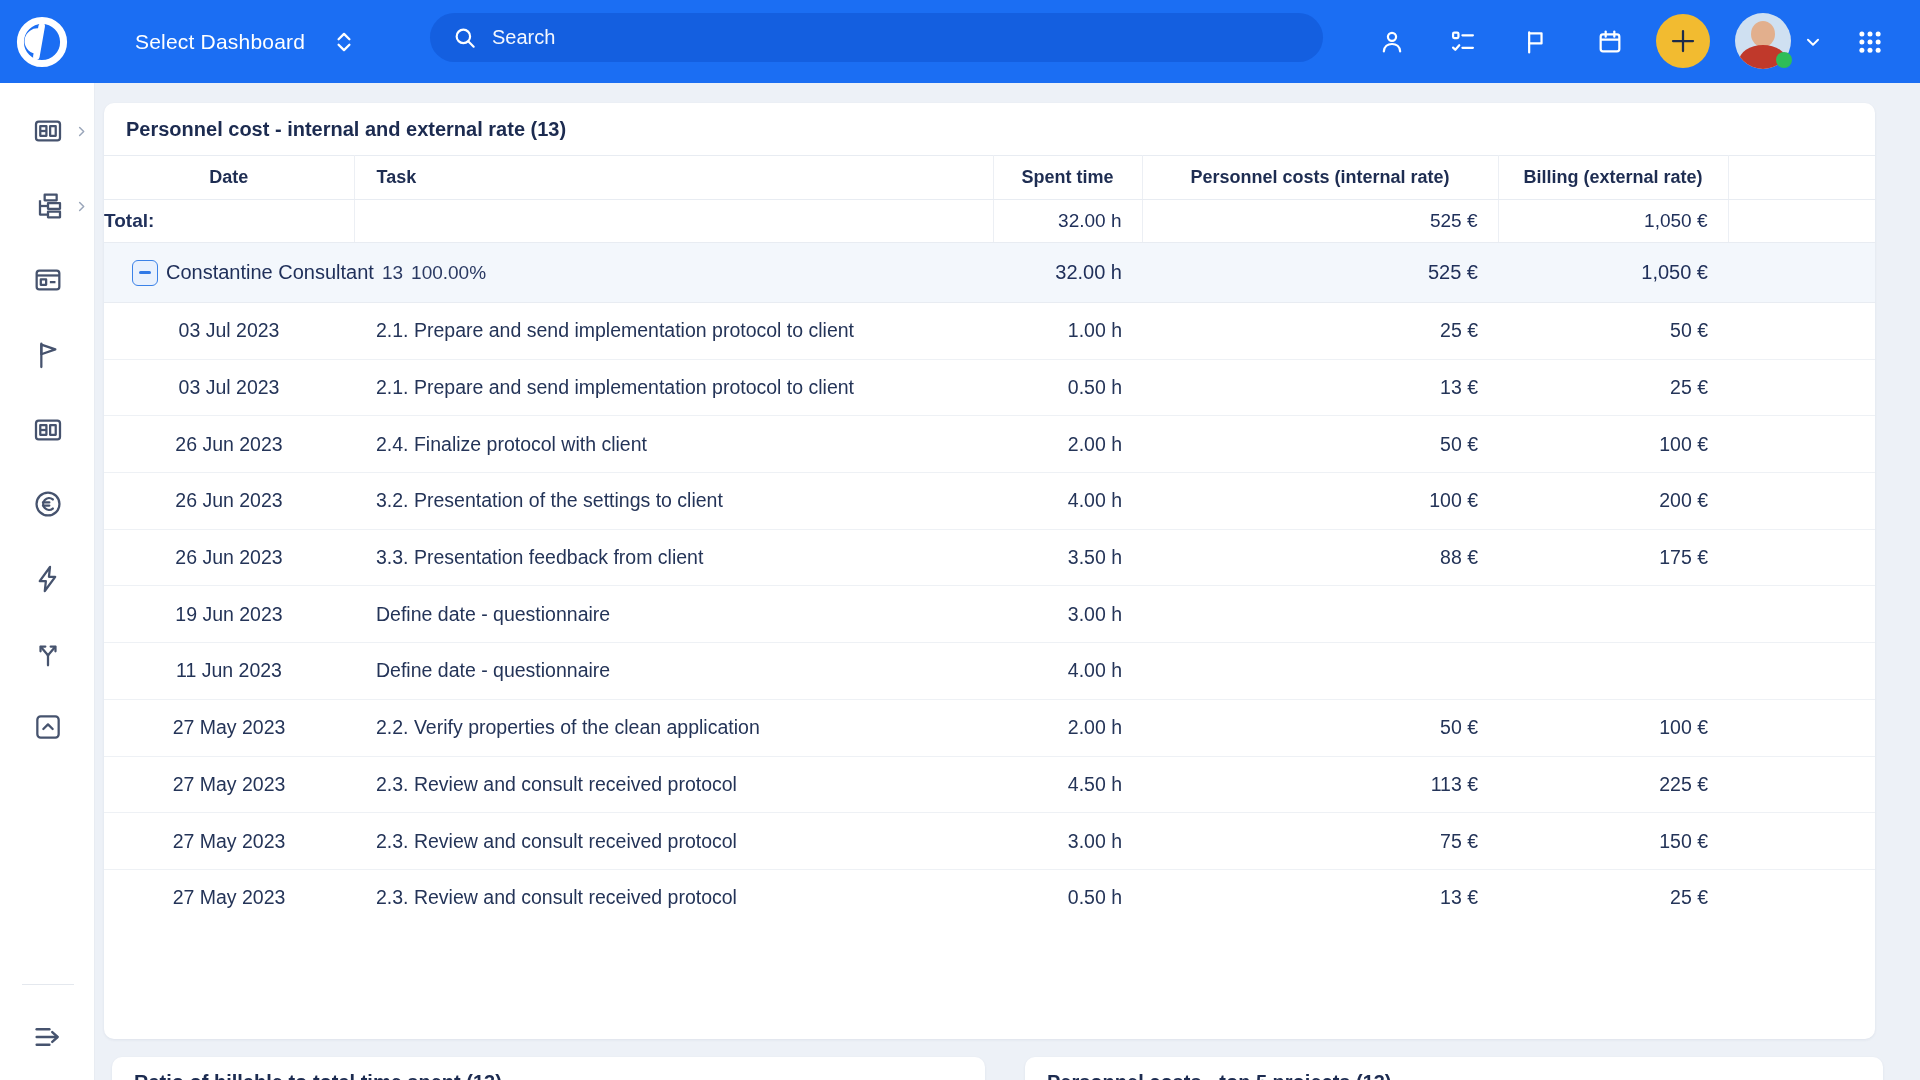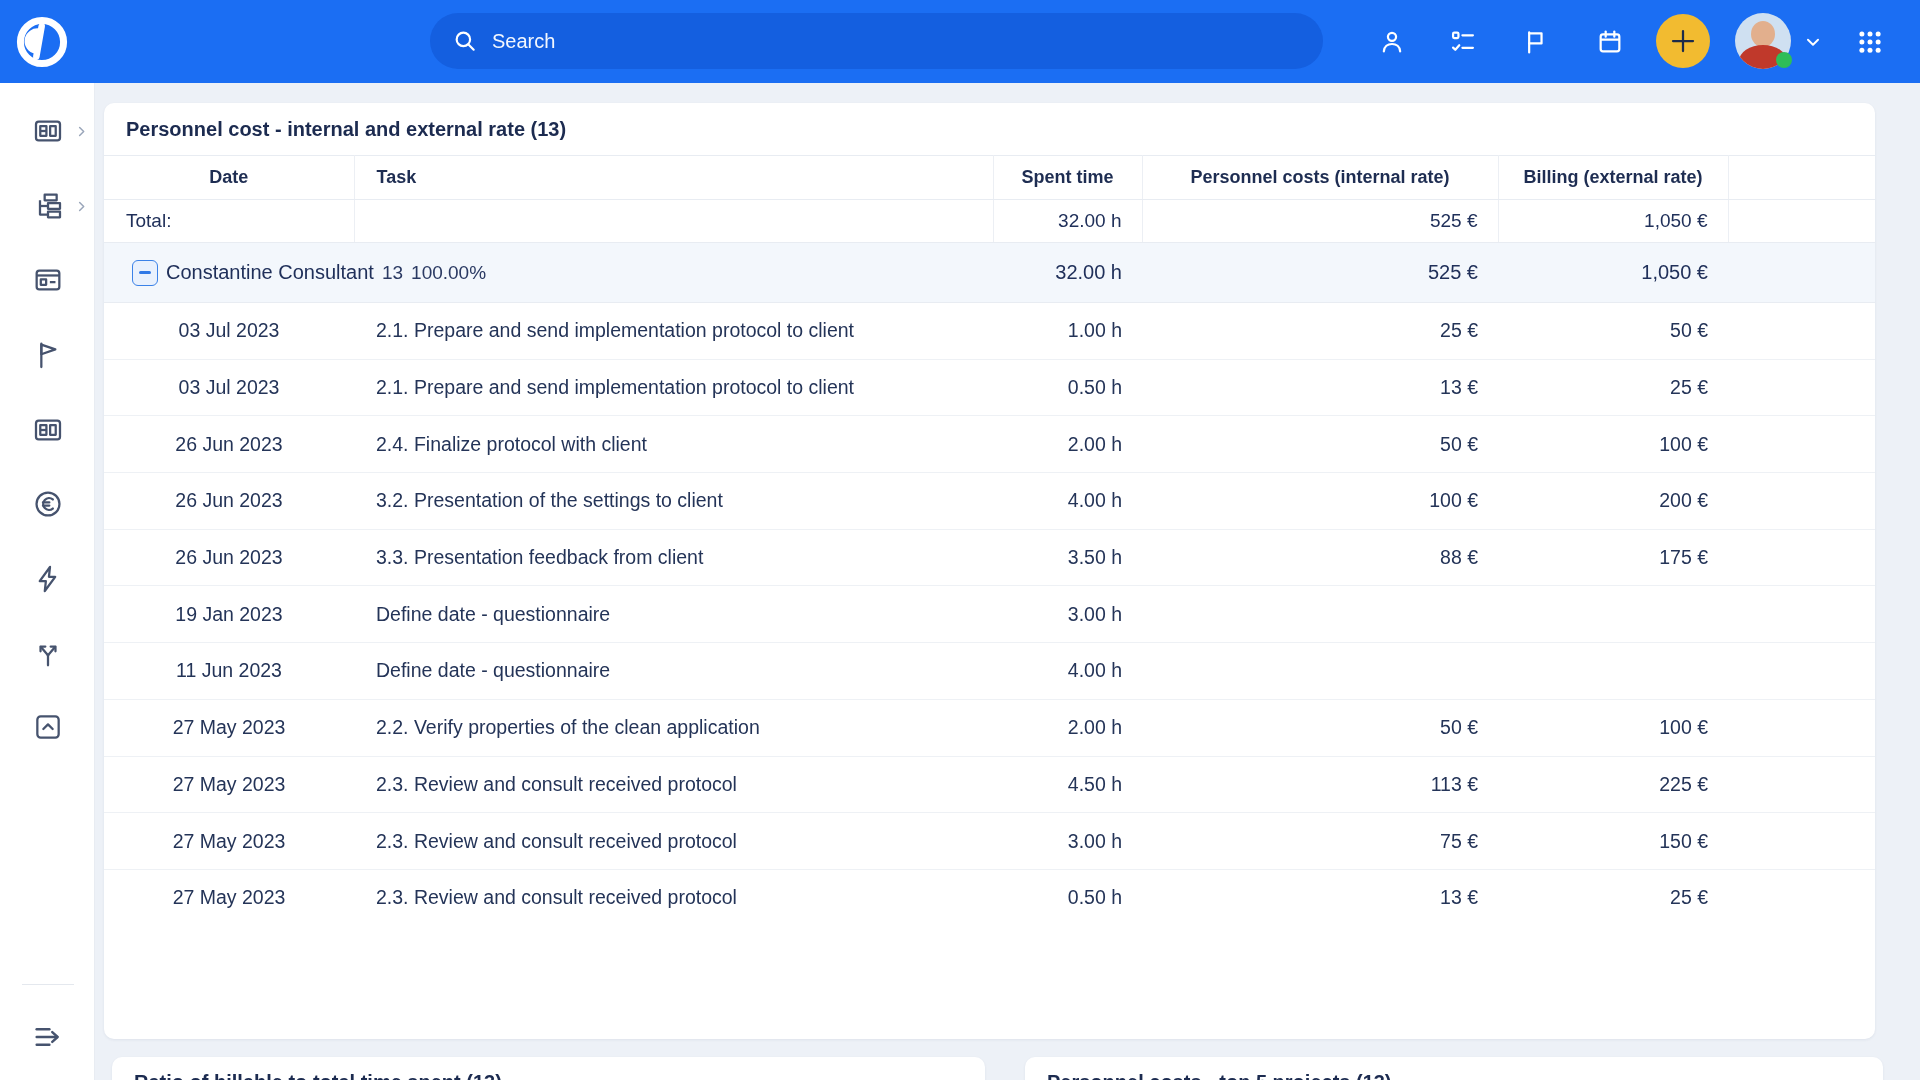--- a/index.html
+++ b/index.html
@@ -9,21 +9,21 @@
   }
   *{box-sizing:border-box;margin:0;padding:0;}
   html,body{width:1920px;height:1080px;overflow:hidden;}
   body{font-family:"Liberation Sans",sans-serif;background:var(--page-bg);position:relative;}
 
   
   .topbar{position:absolute;top:0;left:0;width:1920px;height:83px;background:var(--topbar-blue);z-index:5;}
   .logo-box{position:absolute;left:0;top:0;width:83px;height:83px;display:flex;align-items:center;justify-content:center;}
   .dash-select{position:absolute;left:135px;top:0;height:83px;display:flex;align-items:center;gap:26px;color:#fff;cursor:pointer;}
   .dash-select .lbl{font-size:21px;font-weight:500;letter-spacing:.2px;}
-  .searchbar{position:absolute;left:430px;top:13px;width:893px;height:56px;background:var(--search-pill-blue);border-radius:28px;display:flex;align-items:center;padding:0 10px 0 22px;}
+  .searchbar{position:absolute;left:430px;top:13px;width:893px;height:49px;background:var(--search-pill-blue);border-radius:28px;display:flex;align-items:center;padding:0 10px 0 22px;}
   .searchbar input{flex:1;margin-left:14px;background:transparent;border:none;outline:none;color:#fff;font-size:20px;font-family:"Liberation Sans",sans-serif;}
   .searchbar input::placeholder{color:rgba(255,255,255,.95);opacity:1;}
   .tb-icon{position:absolute;top:0;height:83px;display:flex;align-items:center;justify-content:center;width:34px;cursor:pointer;}
   .plus-btn{position:absolute;left:1656px;top:14px;width:54px;height:54px;border-radius:50%;background:var(--accent-yellow);display:flex;align-items:center;justify-content:center;cursor:pointer;}
   .avatar{position:absolute;left:1735px;top:13px;width:56px;height:56px;border-radius:50%;background:#cfe0f1;overflow:hidden;cursor:pointer;}
   .avatar .head{position:absolute;left:16px;top:8px;width:24px;height:26px;border-radius:50%;background:#e2af8d;}
   .avatar .shirt{position:absolute;left:4px;top:32px;width:48px;height:32px;border-radius:50% 50% 0 0;background:#c0392b;}
   .avatar-dot{position:absolute;left:1776px;top:52px;width:16px;height:16px;border-radius:50%;background:var(--online-green);z-index:6;}
 
   
@@ -35,21 +35,21 @@
   
   .card{position:absolute;background:#fff;border-radius:10px;box-shadow:0 1px 3px rgba(25,45,90,.07);}
   .main-card{left:104px;top:103px;width:1771px;height:936px;overflow:hidden;}
   .card-title{height:52px;display:flex;align-items:center;padding:0 22px;font-size:20px;font-weight:700;color:#1c2b50;}
   table{width:100%;border-collapse:collapse;table-layout:fixed;}
   thead th{height:44px;font-size:18px;font-weight:600;color:#1e2d52;border-top:1px solid var(--border);border-bottom:1px solid var(--border);text-align:center;}
   thead th.col-task{text-align:left;padding-left:22px;}
   thead th:not(:last-child),tr.total-row td:not(:last-child){border-right:1px solid #eceff4;}
   tr.total-row{height:43px;}
   tr.total-row td{border-bottom:1px solid var(--border);font-size:19px;color:#20305a;}
-  td.lbl-total{padding-left:22px;font-weight:400;}
+  td.lbl-total{font-weight:700;}
   td.num{text-align:right;padding-right:20px;color:#20305a;}
   tr.group-row{height:60px;background:var(--row-highlight);}
   tr.group-row td{border-bottom:1px solid var(--border);font-size:20px;color:#20305a;}
   .group-cell{display:flex;align-items:center;gap:8px;padding-left:28px;}
   .collapse-btn{width:26px;height:26px;border-radius:6px;border:1.5px solid #3b82e8;background:#e9f1fd;display:flex;align-items:center;justify-content:center;cursor:pointer;flex:0 0 auto;}
   .collapse-btn .minus{width:12px;height:2.5px;background:#2f78e6;border-radius:2px;}
   .group-meta{font-size:19px;color:#2b3a63;}
   tr.data-row{height:56.7px;}
   tr.data-row td{border-bottom:1px solid #eef1f5;font-size:19.5px;color:#243458;}
   tr.data-row:last-child td{border-bottom:none;}
@@ -73,20 +73,29 @@
       <svg width="56" height="56" viewBox="0 0 48 48">
         <circle cx="24" cy="24" r="18.5" fill="none" stroke="#fff" stroke-width="6"></circle>
         <g transform="rotate(10 24 24)">
           <path d="M20 13a10.5 10.5 0 0 0 0 22z" fill="#fff"></path>
           <rect x="18.6" y="8" width="5.6" height="32" rx="2.8" fill="#fff"></rect>
         </g>
       </svg>
     </span>
   </div>
 
+  <div class="dash-select">
+    <span class="lbl">Select Dashboard</span>
+    <span>
+      <svg width="26" height="26" viewBox="0 0 24 24" fill="none" stroke="#fff" stroke-width="2.1" stroke-linecap="round" stroke-linejoin="round">
+        <polyline points="7,9.5 12,4.5 17,9.5"></polyline>
+          <polyline points="7,14.5 12,19.5 17,14.5"></polyline>
+      </svg>
+    </span>
+  </div>
 
   <div class="searchbar">
     <span>
       <svg width="26" height="26" viewBox="0 0 24 24" fill="none" stroke="#fff" stroke-width="2" stroke-linecap="round">
         <circle cx="10.5" cy="10.5" r="6.2"></circle>
           <line x1="15.2" y1="15.2" x2="20" y2="20"></line>
       </svg>
     </span>
     <input type="text" placeholder="Search" style="">
   </div>
@@ -355,21 +364,21 @@
       </tr>
       <tr class="data-row">
         <td class="c-date">26 Jun 2023</td>
         <td class="c-task">3.3. Presentation feedback from client</td>
         <td class="num">3.50 h</td>
         <td class="num">88 €</td>
         <td class="num">175 €</td>
         <td></td>
       </tr>
       <tr class="data-row">
-        <td class="c-date">19 Jan 2023</td>
+        <td class="c-date">19 Jun 2023</td>
         <td class="c-task">Define date - questionnaire</td>
         <td class="num">3.00 h</td>
         <td class="num"></td>
         <td class="num"></td>
         <td></td>
       </tr>
       <tr class="data-row">
         <td class="c-date">11 Jun 2023</td>
         <td class="c-task">Define date - questionnaire</td>
         <td class="num">4.00 h</td>

